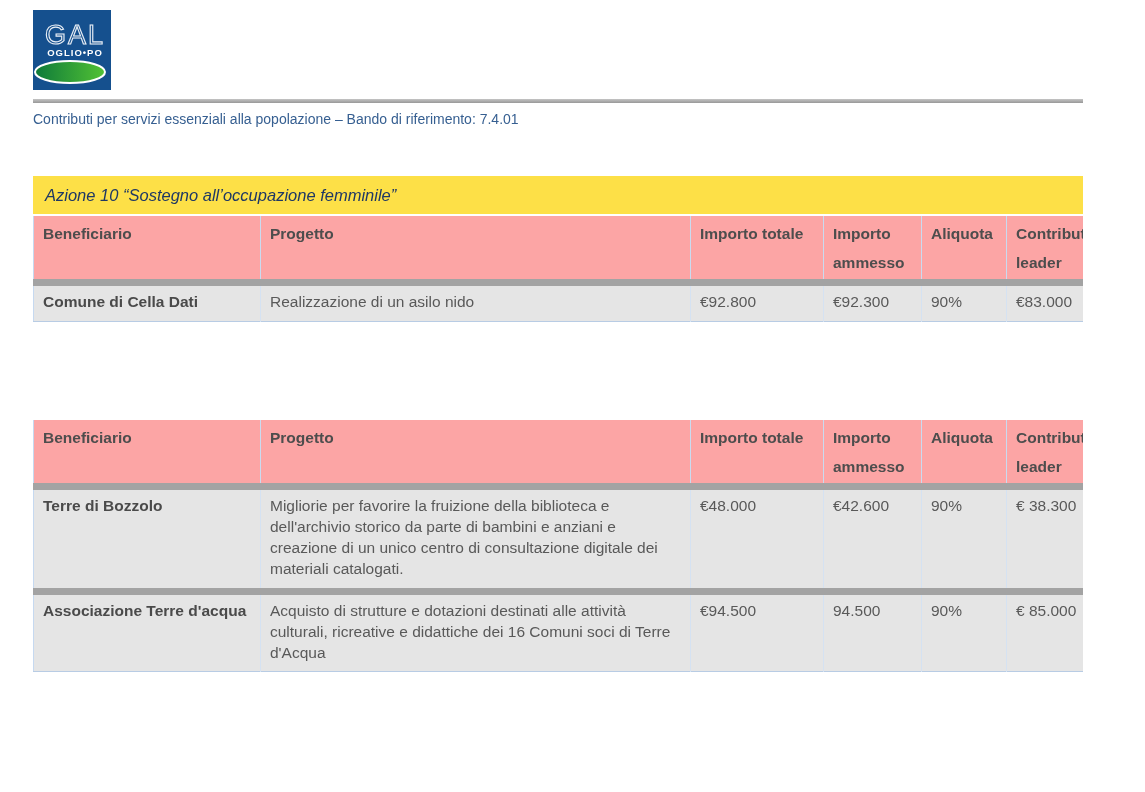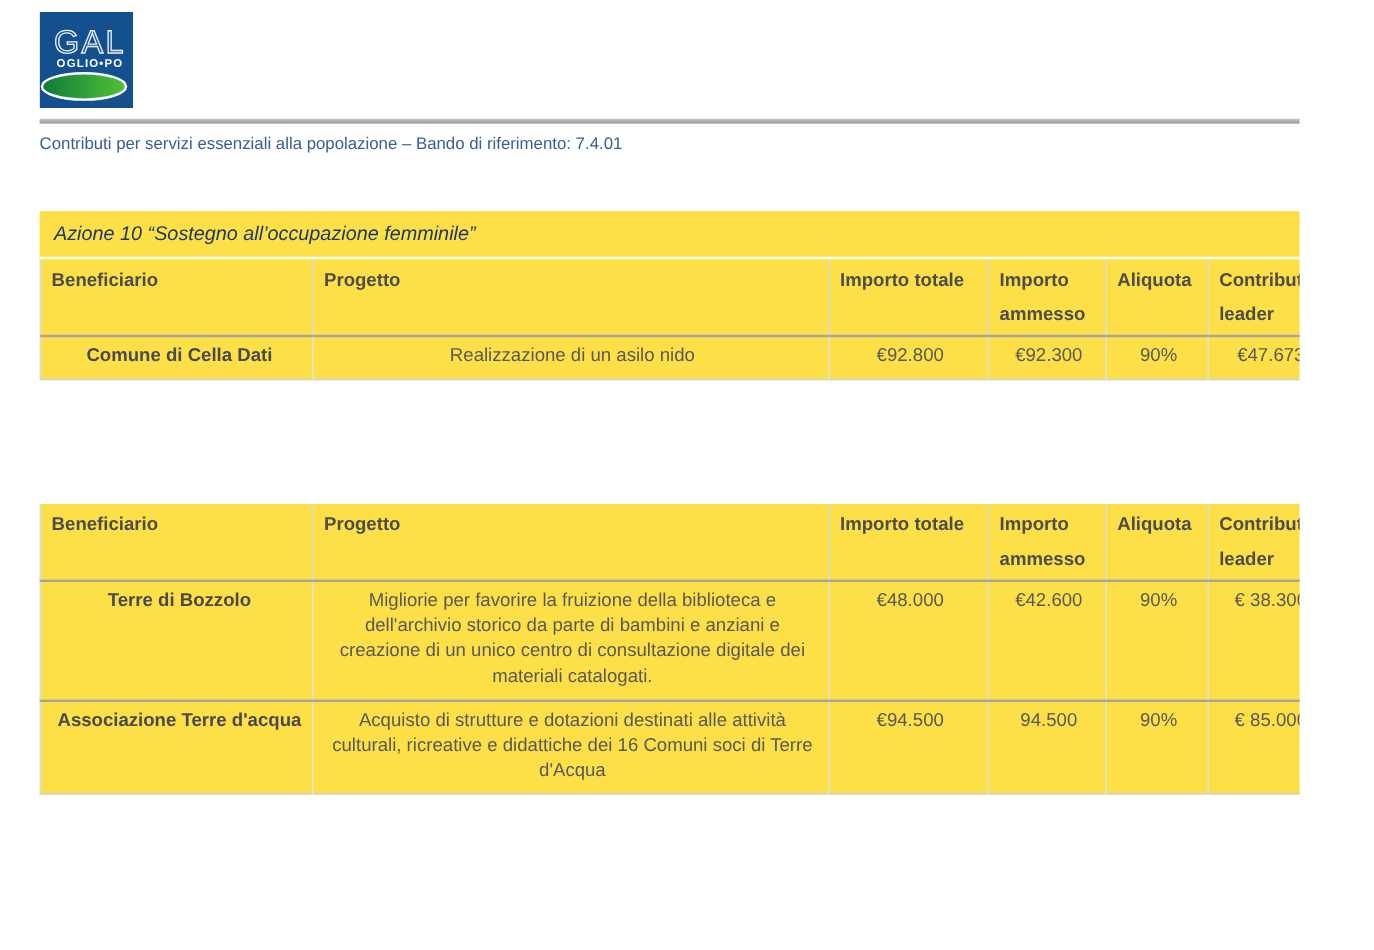--- a/index.html
+++ b/index.html
@@ -25,28 +25,28 @@
   .azione-bar{background:#fde047;color:#1f3864;font-style:italic;
               font-size:16.5px;padding:10px 12px 9px 12px;
               border-bottom:2px solid #ffffff;}
 
   table{border-collapse:collapse;table-layout:fixed;width:1075px;
         border-left:1px solid #c6d9f0;border-right:1px solid #c6d9f0;
         border-bottom:1px solid #b8cce4;}
   col.c0{width:227px;} col.c1{width:430px;} col.c2{width:133px;}
   col.c3{width:98px;}  col.c4{width:85px;}  col.c5{width:102px;}
 
-  thead th{background:#fde047;color:#4d4d4d;font-weight:bold;text-align:left;
+  thead th{background:#fca5a5;color:#4d4d4d;font-weight:bold;text-align:left;
            vertical-align:top;font-size:15.5px;line-height:29px;
            padding:3px 6px 2px 9px;border-left:1px solid #c9dbf0;}
   thead th:first-child{border-left:none;}
 
-  tbody td{background:#fde047;vertical-align:top;font-size:15.5px;
+  tbody td{background:#e5e5e5;vertical-align:top;font-size:15.5px;
            line-height:1.35;color:#595959;padding:6px 6px 8px 9px;
-           border-left:1px solid #d5e2f2;border-top:2px solid #a3a3a3;text-align:center;}
+           border-left:1px solid #d5e2f2;border-top:7px solid #a3a3a3;}
   tbody td:first-child{border-left:none;}
   tbody td.col-beneficiario{font-weight:bold;color:#4a4a4a;padding-right:4px;}
   tbody td p{margin:0 0 10px 0;}
   tbody td p:last-child{margin-bottom:0;}
 </style>
 </head>
 <body>
 
 <div class="page">
 
@@ -90,21 +90,21 @@
         </thead>
         <tbody>
           <tr>
             <td class="col-beneficiario">Comune di Cella Dati</td>
             <td class="col-progetto">
               <p>Realizzazione di un asilo nido</p>
             </td>
             <td class="col-importo_totale">€92.800</td>
             <td class="col-importo_ammesso">€92.300</td>
             <td class="col-aliquota">90%</td>
-            <td class="col-contributo_leader">€47.673</td>
+            <td class="col-contributo_leader">€83.000</td>
           </tr>
         </tbody>
       </table>
     </div>
   <div class="tbl-wrap t1">
       <table>
         <colgroup>
           <col class="c0">
           <col class="c1">
           <col class="c2">

